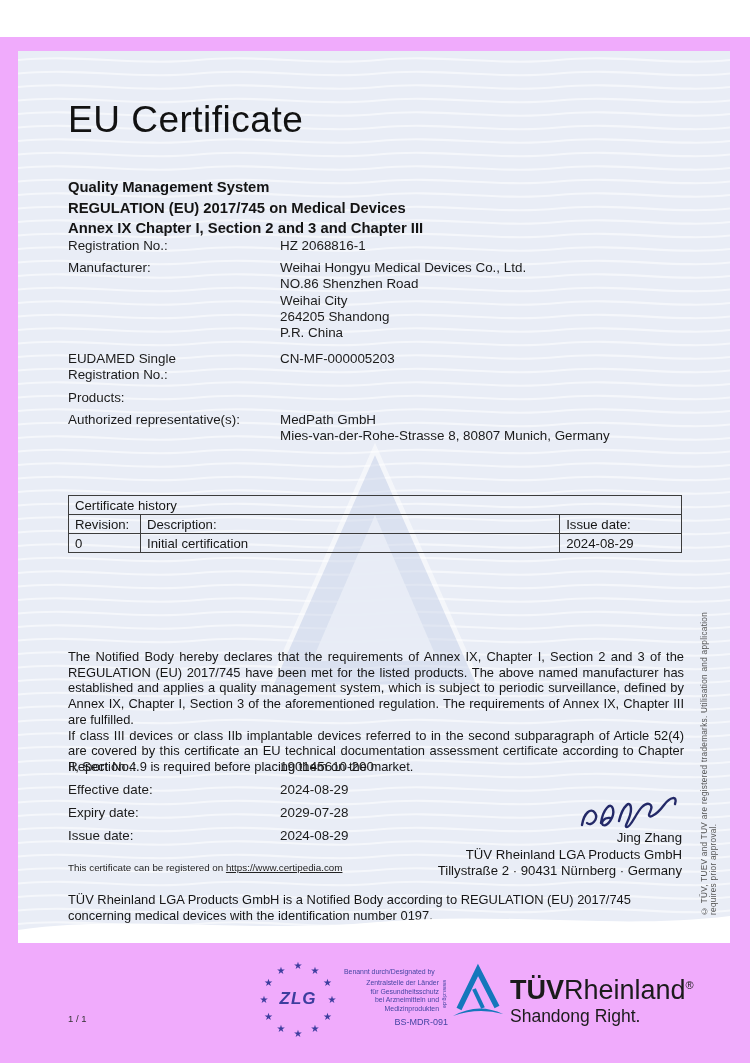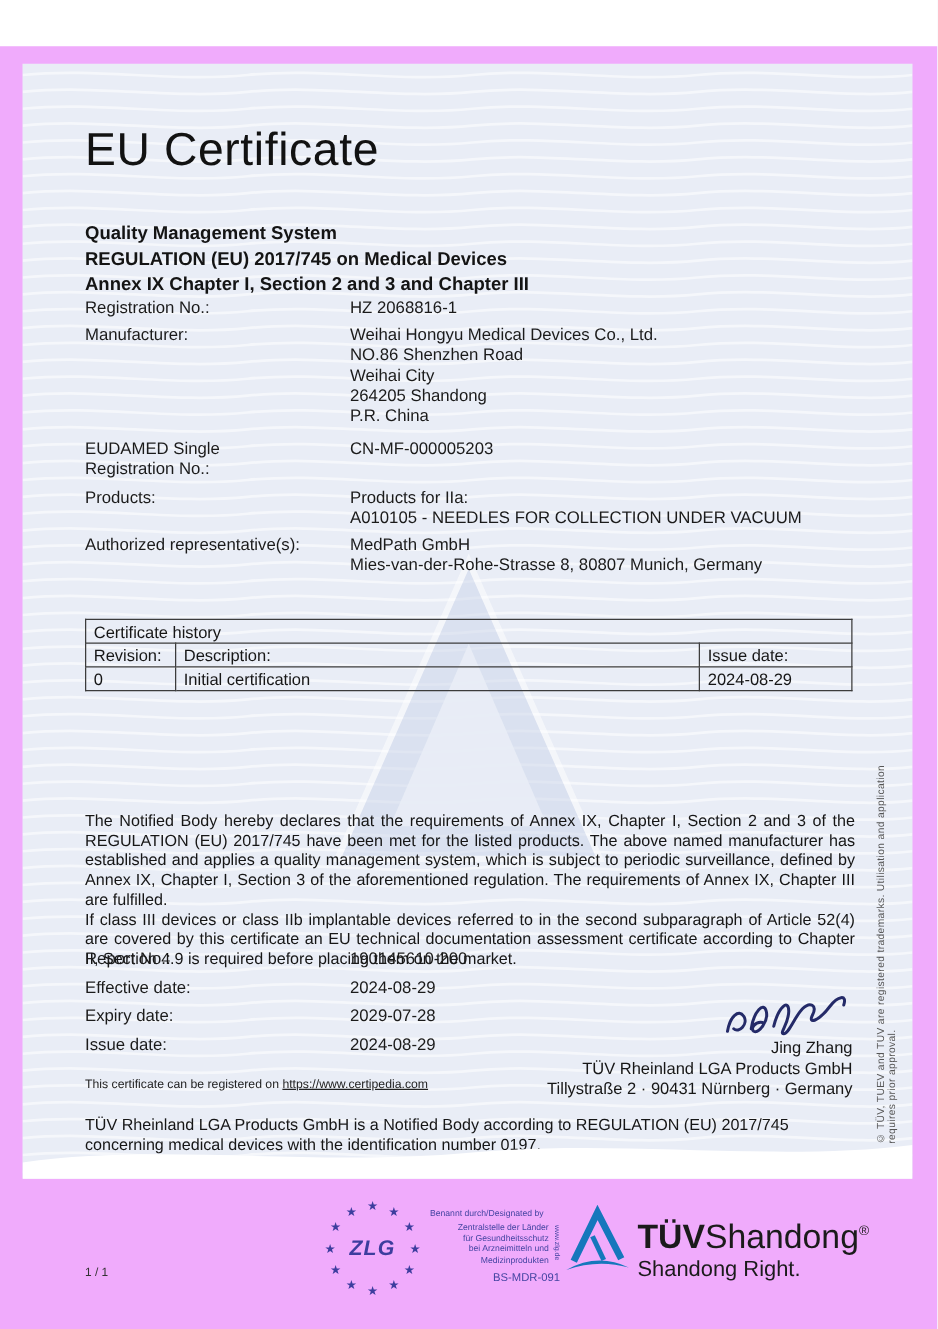--- a/index.html
+++ b/index.html
@@ -184,22 +184,20 @@
 264205 Shandong
 P.R. China</div>
       </div>
       <div class="field-row">
         <div class="field-label">EUDAMED Single
 Registration No.:</div>
         <div class="field-value">CN-MF-000005203</div>
       </div>
       <div class="field-row">
         <div class="field-label">Products:</div>
-        <div class="field-value">Products for IIa:
-A010105 - NEEDLES FOR COLLECTION UNDER VACUUM</div>
       </div>
       <div class="field-row">
         <div class="field-label">Authorized representative(s):</div>
         <div class="field-value">MedPath GmbH
 Mies-van-der-Rohe-Strasse 8, 80807 Munich, Germany</div>
       </div>
     </div>
 
     <table class="history-table">
       <tbody>
@@ -296,17 +294,17 @@
     <div class="zlg-code">BS-MDR-091</div>
   </div>
 
   <svg class="tuv-logo" viewBox="0 0 52 60">
     <path d="M7,46 L26,7 L45,44" stroke="#1577bc" stroke-width="5.5" fill="none"></path>
     <path d="M22,26 L31,45" stroke="#1577bc" stroke-width="4" fill="none"></path>
     <path d="M1,53 Q26,39 51,51 Q26,44 1,53 Z" fill="#1577bc"></path>
   </svg>
 
   <div class="tuv-brand">
-    <div class="tuv-brand-line"><span class="tuv-bold">TÜV</span><span>Shandong</span><span class="tuv-reg">®</span></div>
+    <div class="tuv-brand-line"><span class="tuv-bold">TÜV</span><span>Rheinland</span><span class="tuv-reg">®</span></div>
     <div class="tuv-tagline">Shandong Right.</div>
   </div>
 
 </div>
 
 </body></html>

